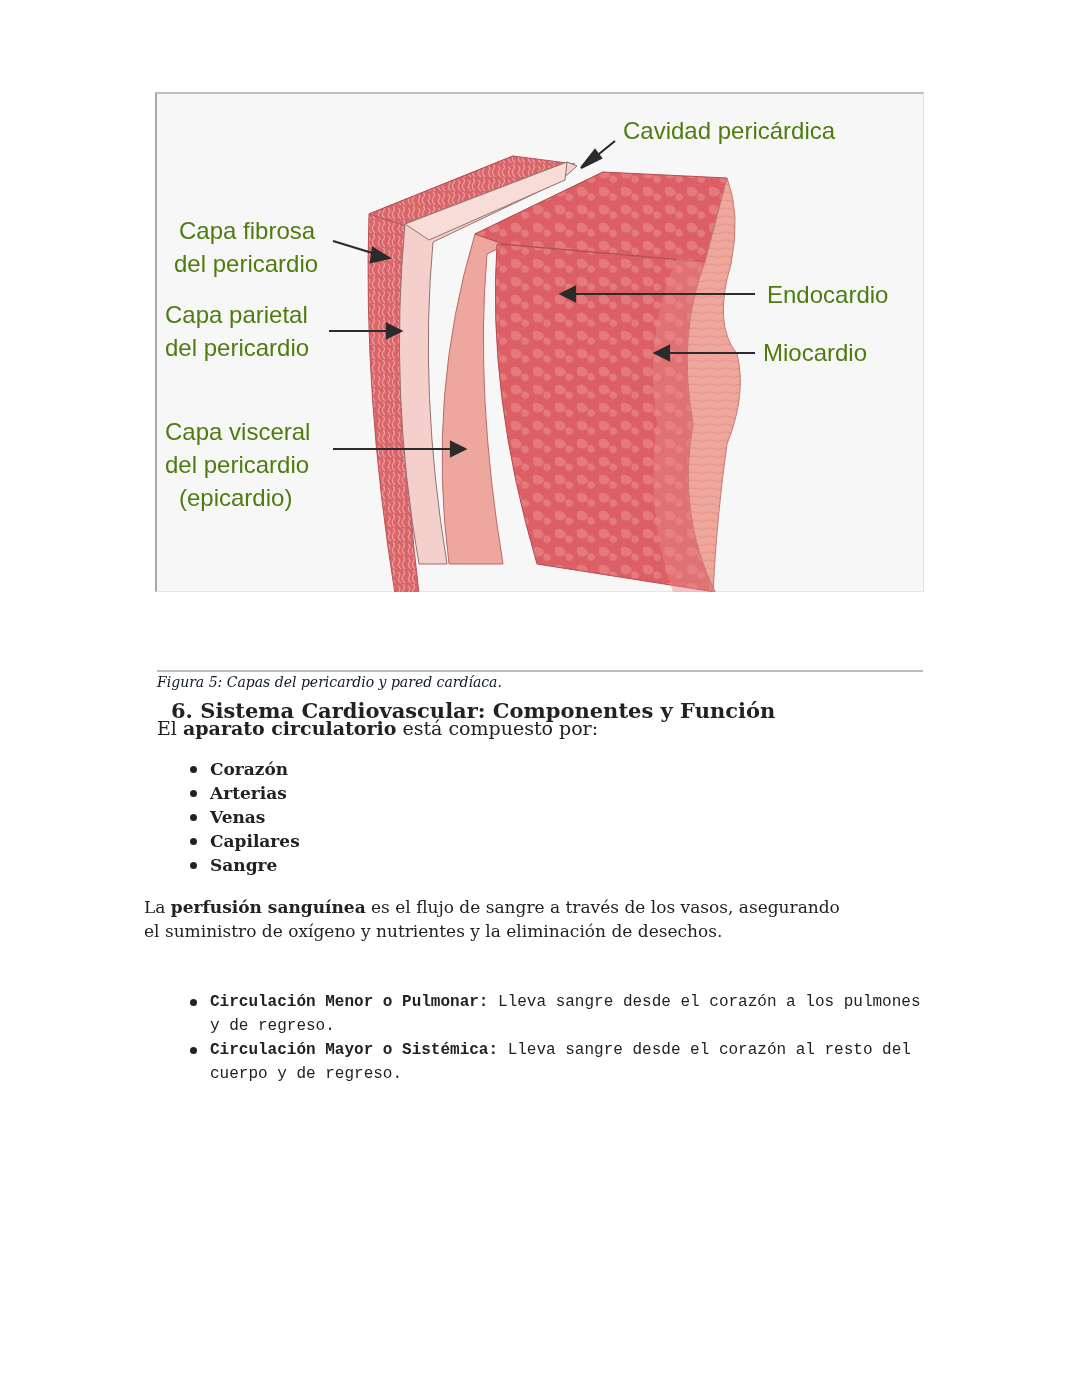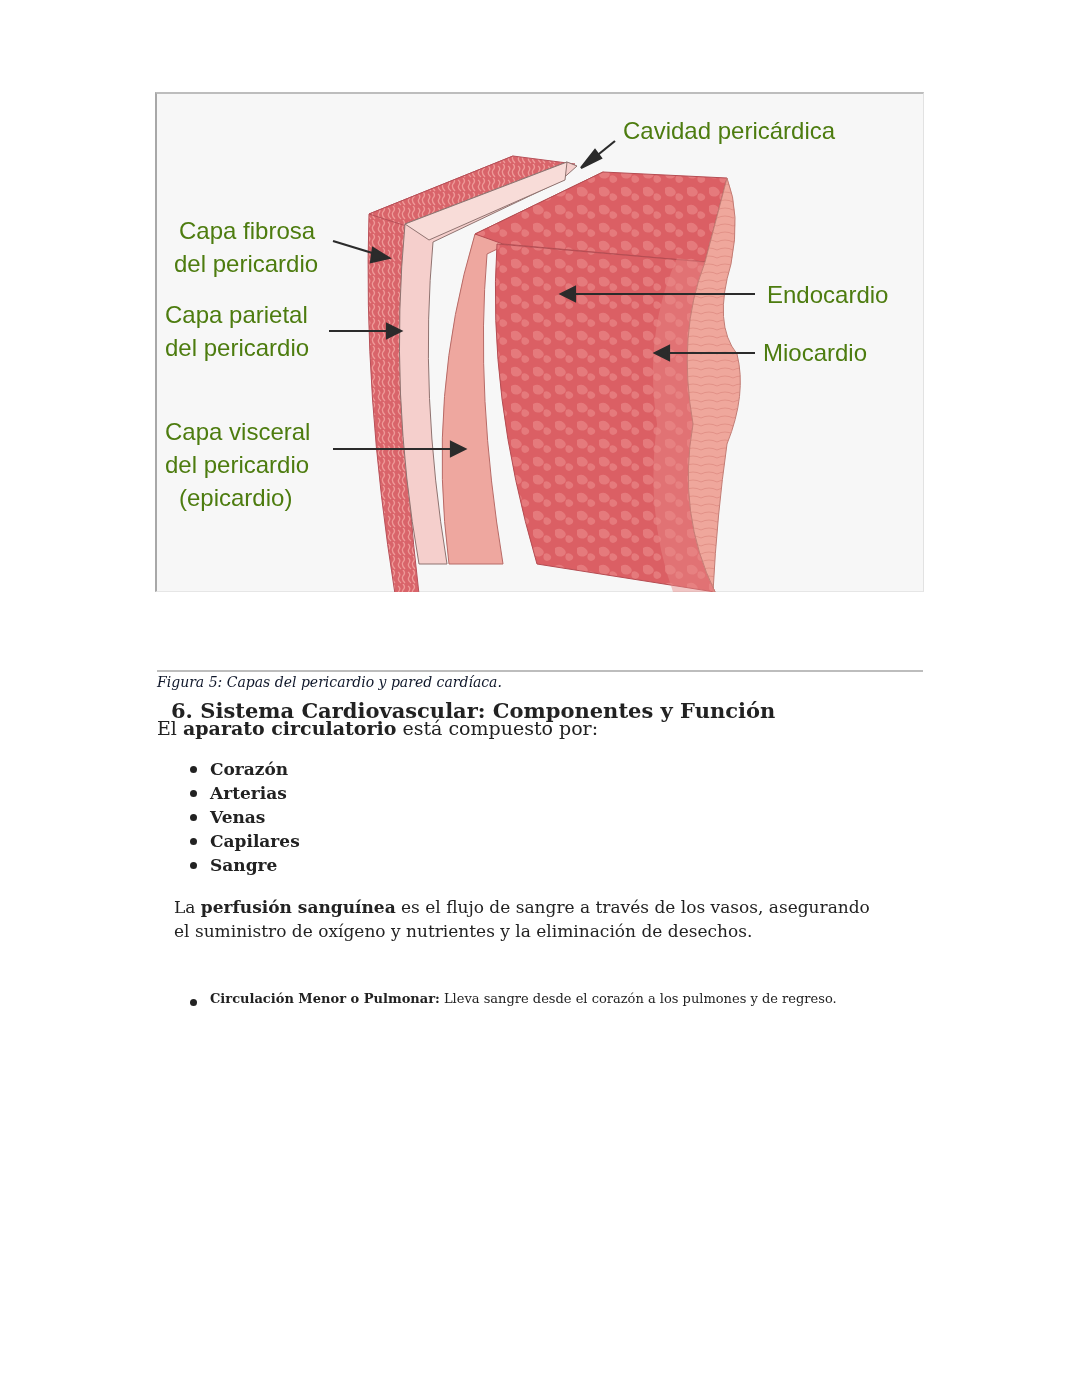--- a/index.html
+++ b/index.html
@@ -18,26 +18,26 @@
   .rule { position: absolute; left: 157px; top: 670px; width: 766px; height: 2px; background: #bdbdbd; }
 
   h2.section-title { position: absolute; left: 159px; top: 686px; margin: 12px; font-size: 21px; font-weight: bold; color: #222; }
   .intro { position: absolute; left: 157px; top: 717px; font-size: 19px; margin: 0; }
   b { font-weight: bold; }
 
   ul.components { position: absolute; left: 160px; top: 757px; margin: 0; padding: 0; list-style: none; }
   ul.components li { font-size: 17px; font-weight: bold; line-height: 24px; height: 24px; position: relative; padding-left: 50px; }
   ul.components li::before { content: ""; position: absolute; left: 30px; top: 9px; width: 7px; height: 7px; border-radius: 50%; background: #222; }
 
-  .perfusion { position: absolute; left: 174px; top: 895px; width: 700px; font-size: 17px; line-height: 24px; margin: 0; }
+  .perfusion { position: absolute; left: 144px; top: 895px; width: 700px; font-size: 17px; line-height: 24px; margin: 0; }
 
   h3.sub-title { position: absolute; left: 159px; top: 964px; margin: 0; font-size: 17.5px; font-weight: bold; }
 
   ul.circ { position: absolute; left: 160px; top: 990px; margin: 0; padding: 0; list-style: none; width: 770px; }
-  ul.circ li { font-size: 13px; line-height: 18px; position: relative; padding-left: 50px; }
+  ul.circ li { font-size: 16px; line-height: 24px; position: relative; padding-left: 50px; font-family: Liberation Mono, monospace; }
   ul.circ li::before { content: ""; position: absolute; left: 30px; top: 9px; width: 7px; height: 7px; border-radius: 50%; background: #222; }
 
   .page-number { position: absolute; left: 0; width: 1080px; top: 1356px; text-align: center;
                  font-family: "DejaVu Sans", sans-serif; font-size: 11px; color: #333; }
 </style>
 </head>
 <body>
 
 <div class="page">
 
@@ -125,15 +125,18 @@
 
   <p class="perfusion">
     <span>La </span><b>perfusión sanguínea</b><span> es el flujo de sangre a través de los vasos, asegurando el suministro de oxígeno y nutrientes y la eliminación de desechos.</span>
   </p>
 
 
   <ul class="circ">
     <li>
       <b>Circulación Menor o Pulmonar:</b><span> Lleva sangre desde el corazón a los pulmones y de regreso.</span>
     </li>
+    <li>
+      <b>Circulación Mayor o Sistémica:</b><span> Lleva sangre desde el corazón al resto del cuerpo y de regreso.</span>
+    </li>
   </ul>
 
 </div>
 
 </body></html>

